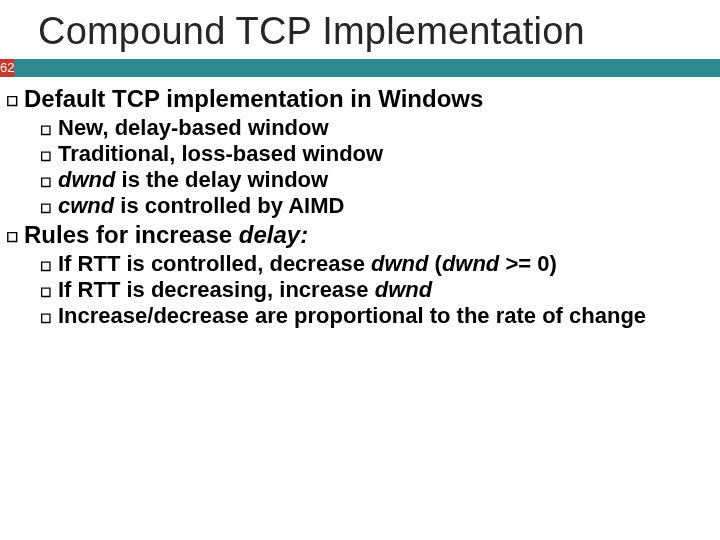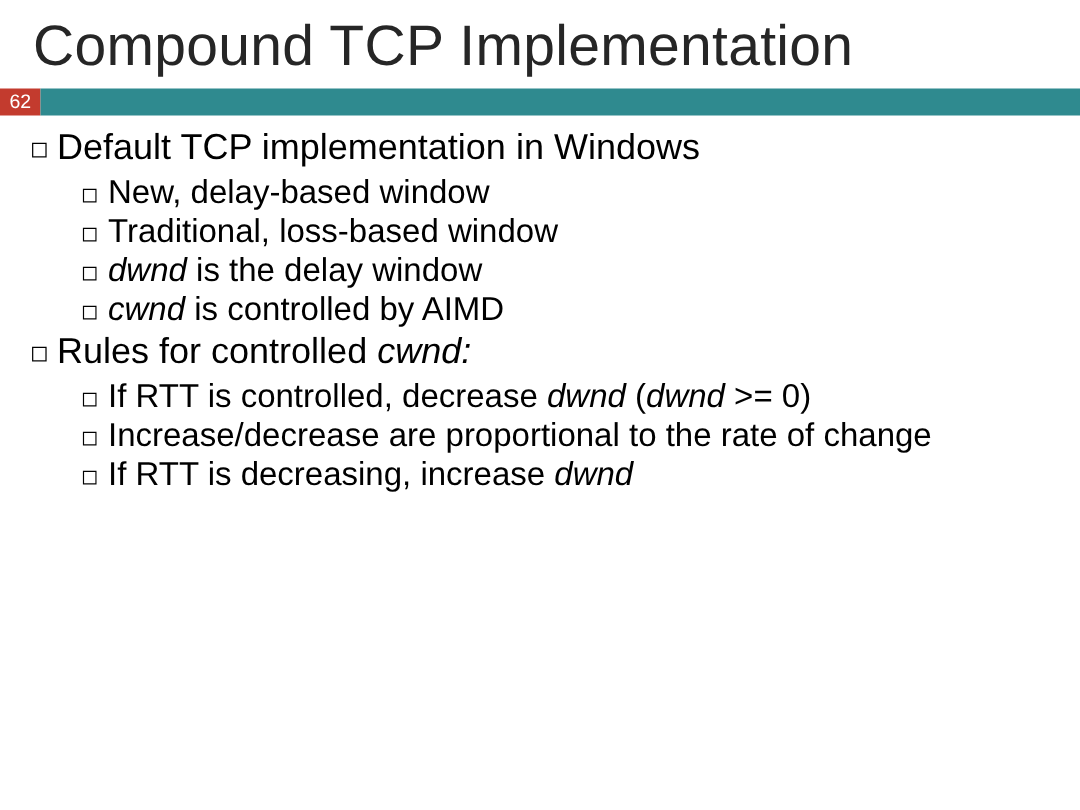--- a/index.html
+++ b/index.html
@@ -16,42 +16,44 @@
     width: 720px;
     height: 540px;
     position: relative;
     box-sizing: border-box;
   }
   .title {
     font-size: 38px;
     padding: 10px 20px 6px 22px;
     color: #262626;
     letter-spacing: 0.2px;
+    margin-left: 16px;
   }
   .stripe {
     display: flex;
     width: 100%;
     height: 18px;
   }
   .stripe .num {
-    width: 27px;
+    width: 14px;
     background: #c33b2e;
     color: #fff;
     font-size: 13px;
     text-align: center;
     line-height: 18px;
   }
   .stripe .bar {
     flex: 1;
     background: #2f8a8f;
   }
   .body {
-    padding: 6px 22px 0 20px;
+    padding: 6px 22px 0 6px;
     font-size: 24px;
     line-height: 1.18;
+    font-weight: bold;
   }
   .lvl1 {
     margin: 2px 0 2px 0;
   }
   .lvl1 .b {
     display: inline-block;
     width: 18px;
     font-size: 15px;
     vertical-align: 2px;
   }
@@ -93,26 +95,26 @@
     </div>
 
     <div class="sub">
       <span class="sq">◻</span><span><span class="it">dwnd</span><span> is the delay window</span></span>
     </div>
     <div class="sub">
       <span class="sq">◻</span><span><span class="it">cwnd</span><span> is controlled by AIMD</span></span>
     </div>
 
     <div class="lvl1">
-      <span class="b">◻</span><span><span>Rules for controlled </span><span class="it">cwnd:</span></span>
+      <span class="b">◻</span><span><span>Rules for increase </span><span class="it">delay:</span></span>
     </div>
     <div class="sub">
       <span class="sq">◻</span><span><span>If RTT is controlled, decrease </span><span class="it">dwnd</span><span> (</span><span class="it">dwnd</span><span> &gt;= 0)</span></span>
     </div>
     <div class="sub">
-      <span class="sq">◻</span><span>Increase/decrease are proportional to the rate of change</span>
+      <span class="sq">◻</span><span><span>If RTT is decreasing, increase </span><span class="it">dwnd</span></span>
     </div>
     <div class="sub">
-      <span class="sq">◻</span><span><span>If RTT is decreasing, increase </span><span class="it">dwnd</span></span>
+      <span class="sq">◻</span><span>Increase/decrease are proportional to the rate of change</span>
     </div>
 
   </div>
 </div>
 
 </body></html>

